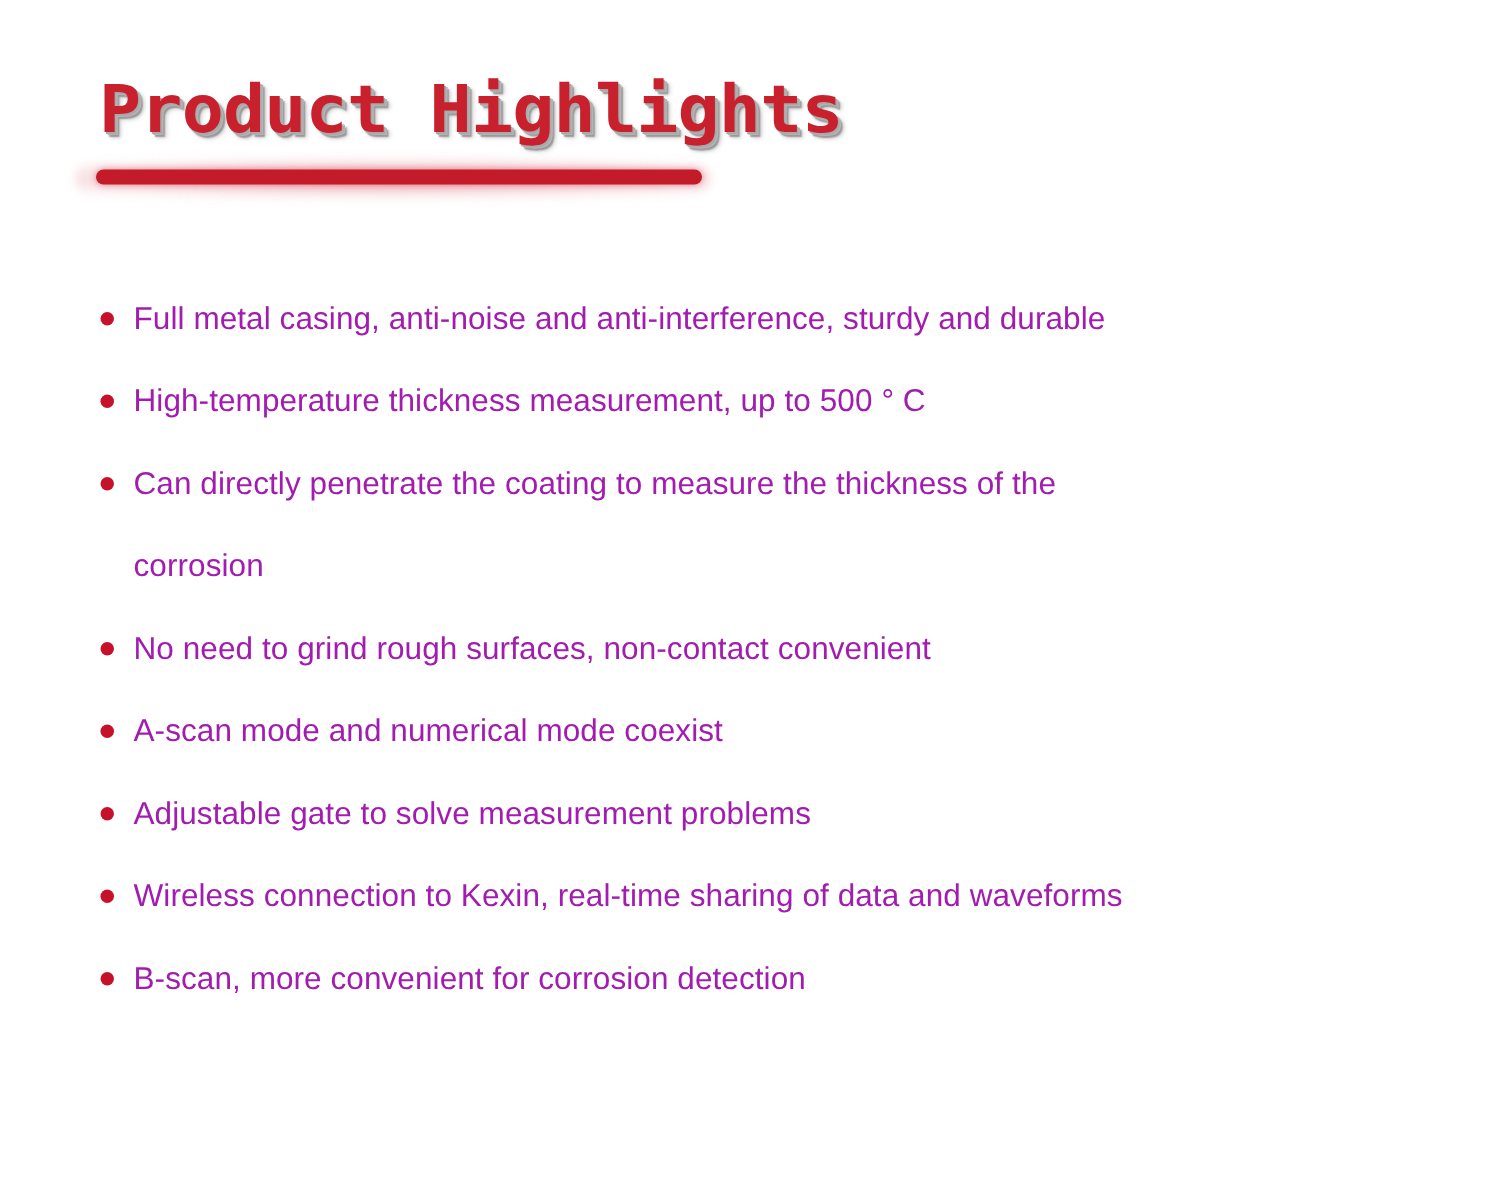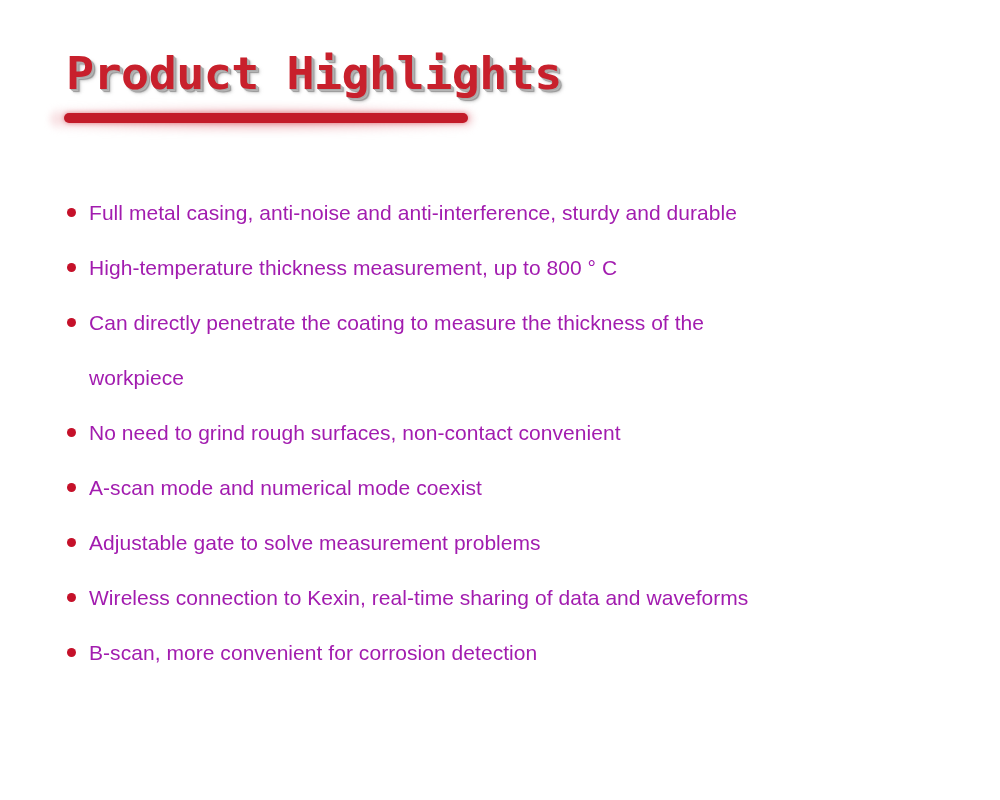--- a/index.html
+++ b/index.html
@@ -128,28 +128,28 @@
     <div class="title-rule"></div>
   </div>
 
   <div class="bullet-list">
       <div class="bullet-row">
         <span class="bullet-marker"></span>
         <span class="bullet-text">Full metal casing, anti-noise and anti-interference, sturdy and durable</span>
       </div>
       <div class="bullet-row">
         <span class="bullet-marker"></span>
-        <span class="bullet-text">High-temperature thickness measurement, up to 800 ° C</span>
+        <span class="bullet-text">High-temperature thickness measurement, up to 500 ° C</span>
       </div>
       <div class="bullet-row">
         <span class="bullet-marker"></span>
         <span class="bullet-text">Can directly penetrate the coating to measure the thickness of the</span>
       </div>
       <div class="bullet-row continuation">
-        <span class="bullet-text">workpiece</span>
+        <span class="bullet-text">corrosion</span>
       </div>
       <div class="bullet-row">
         <span class="bullet-marker"></span>
         <span class="bullet-text">No need to grind rough surfaces, non-contact convenient</span>
       </div>
       <div class="bullet-row">
         <span class="bullet-marker"></span>
         <span class="bullet-text">A-scan mode and numerical mode coexist</span>
       </div>
       <div class="bullet-row">

